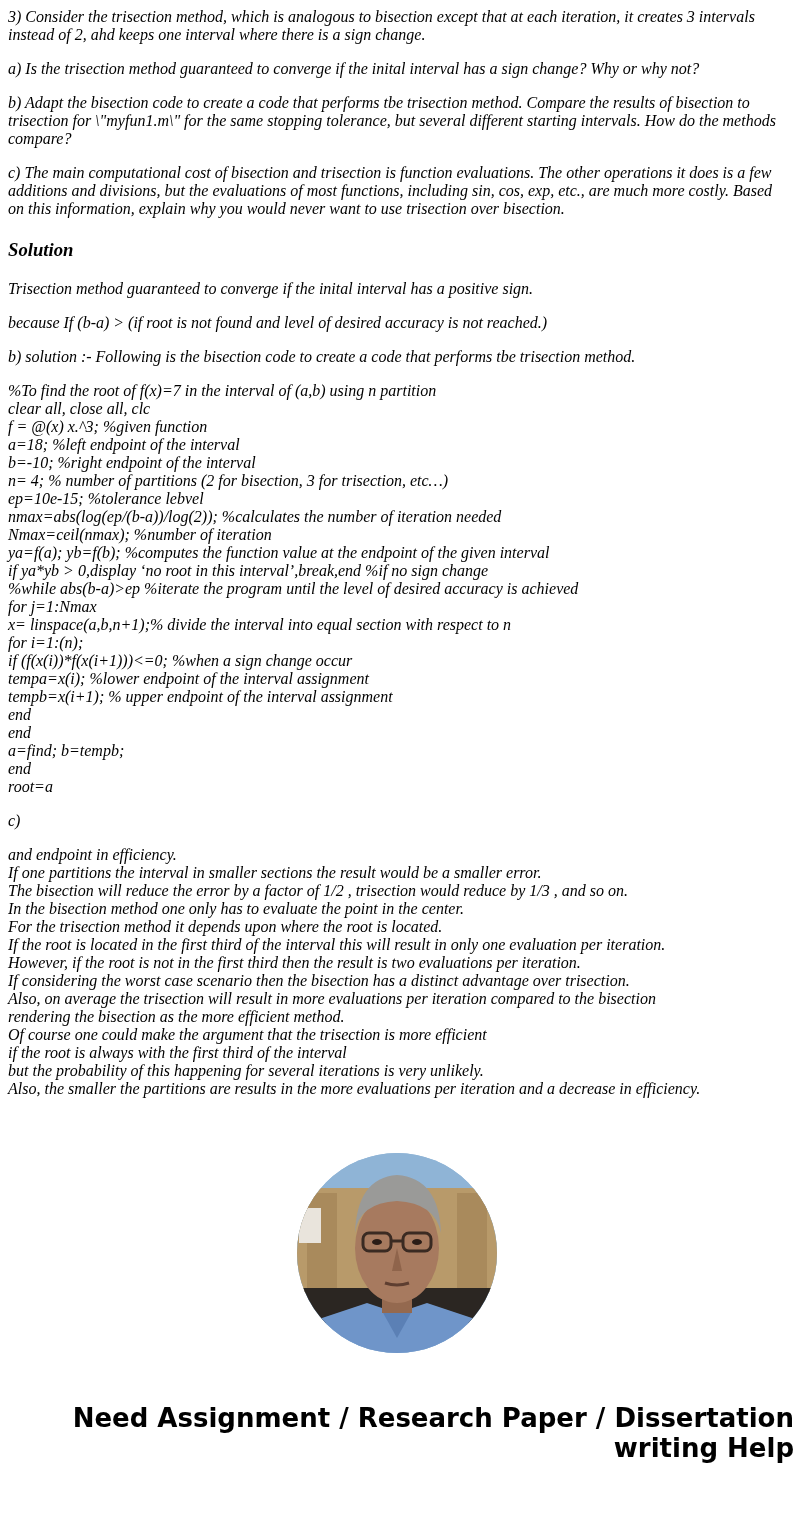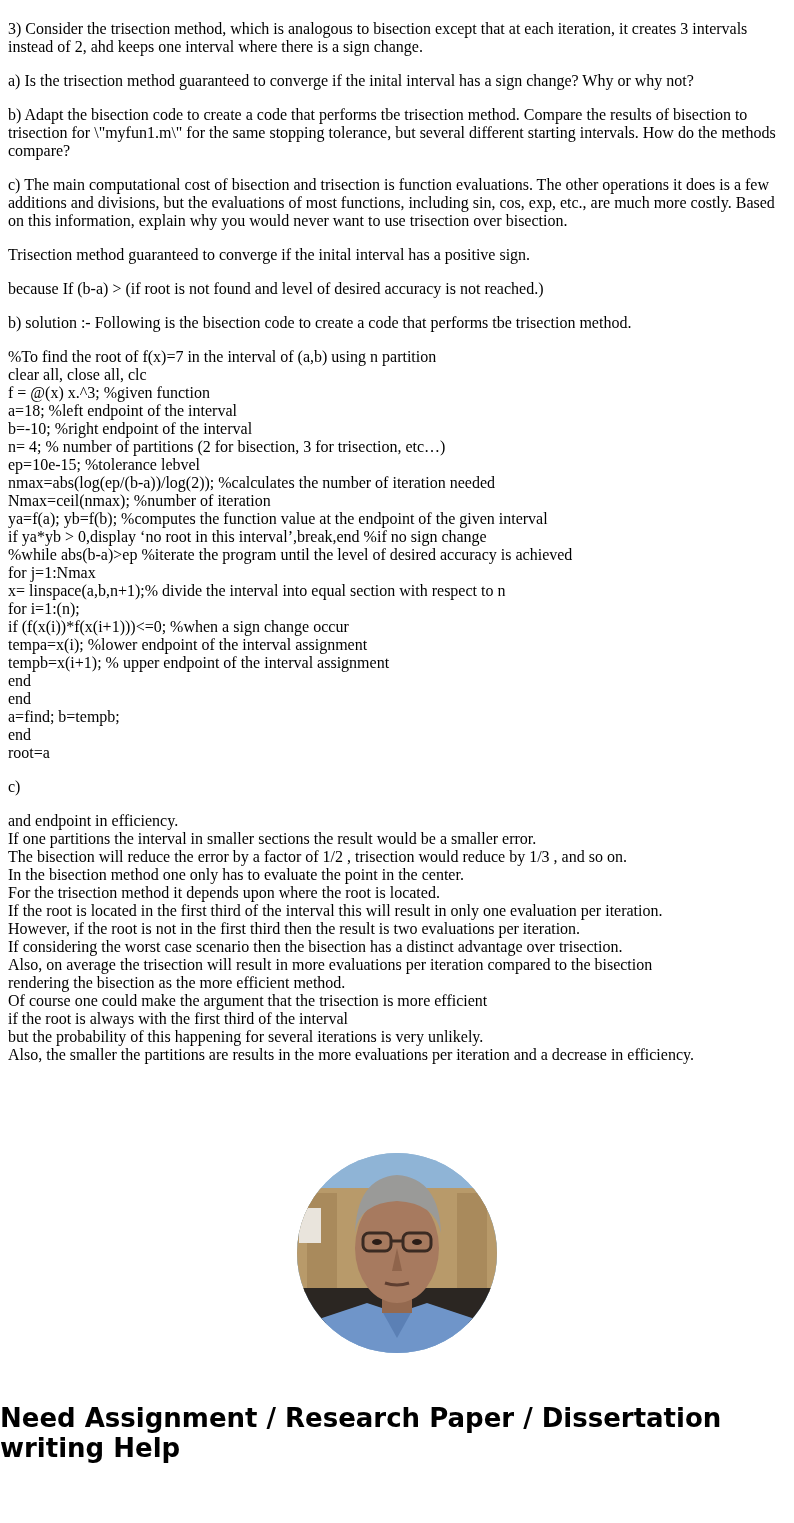--- a/index.html
+++ b/index.html
@@ -11,22 +11,23 @@
     body {
       font-family: "Liberation Serif", "DejaVu Serif", serif;
       font-size: 16px;
       line-height: 18px;
       color: #000000;
     }
     .content {
       position: relative;
       height: 1122px;
       overflow: hidden;
-      padding: 12px 8px;
+      padding: 0 8px;
       box-sizing: border-box;
+      font-style: italic;
     }
     .content p {
       margin: 0 0 16px 0;
     }
     .content p.first {
       margin-top: 8px;
     }
     .content h3 {
       font-size: 18.7px;
       font-weight: bold;
@@ -53,21 +54,21 @@
       border-radius: 50%;
       overflow: hidden;
       position: relative;
       background: #8fb4d6;
     }
     .footer {
       position: absolute;
       left: 0;
       top: 1403px;
       width: 794px;
-      text-align: left;
+      text-align: right;
       font-family: "DejaVu Sans", "Liberation Sans", sans-serif;
       font-weight: bold;
       font-size: 26px;
       line-height: 30px;
       color: #000000;
     }
     .page {
       position: relative;
       width: 794px;
       height: 1523px;
@@ -76,20 +77,21 @@
 </head>
 <body>
 
 <div class="page">
   <div class="content">
     <p class="first">3) Consider the trisection method, which is analogous to bisection except that at each iteration, it creates 3 intervals instead of 2, ahd keeps one interval where there is a sign change.</p>
     <p>a) Is the trisection method guaranteed to converge if the inital interval has a sign change? Why or why not?</p>
     <p>b) Adapt the bisection code to create a code that performs tbe trisection method. Compare the results of bisection to trisection for \"myfun1.m\" for the same stopping tolerance, but several different starting intervals. How do the methods compare?</p>
     <p>c) The main computational cost of bisection and trisection is function evaluations. The other operations it does is a few additions and divisions, but the evaluations of most functions, including sin, cos, exp, etc., are much more costly. Based on this information, explain why you would never want to use trisection over bisection.</p>
 
+    <h3>Solution</h3>
 
     <p>Trisection method guaranteed to converge if the inital interval has a positive sign.</p>
     <p>because If (b-a) &gt; (if root is not found and level of desired accuracy is not reached.)</p>
     <p>b) solution :- Following is the bisection code to create a code that performs tbe trisection method.</p>
 
     <div class="code-block">
       <span class="line">%To find the root of f(x)=7 in the interval of (a,b) using n partition</span>
       <span class="line">clear all, close all, clc</span>
       <span class="line">f = @(x) x.^3; %given function</span>
       <span class="line">a=18; %left endpoint of the interval</span>

